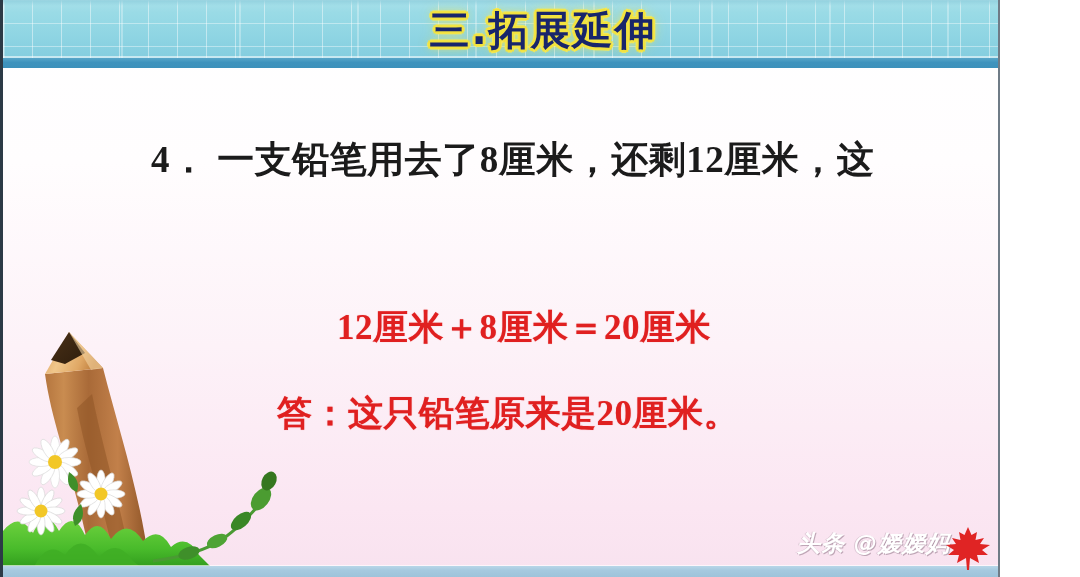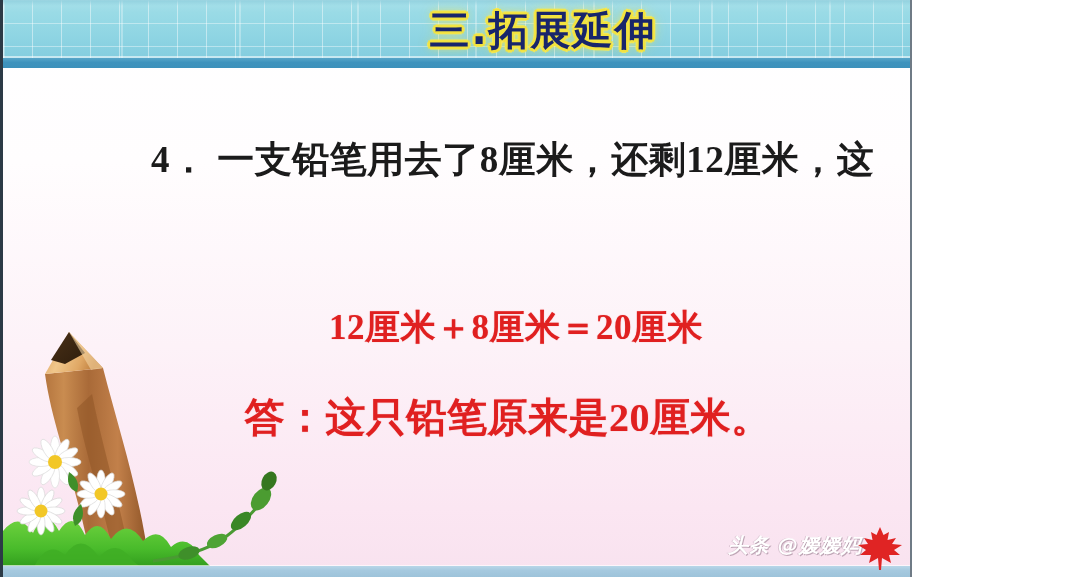--- a/index.html
+++ b/index.html
@@ -7,21 +7,21 @@
     margin: 0;
     padding: 0;
     background: #ffffff;
   }
   body {
     font-family: "Liberation Serif", "DejaVu Serif", serif;
   }
 
   .slide {
     position: relative;
-    width: 912px;
+    width: 1000px;
     height: 577px;
     overflow: hidden;
     background: linear-gradient(to bottom,
         #ffffff 0%,
         #fffdfe 28%,
         #fdf2f8 60%,
         #fbe6f2 88%,
         #f8e2ef 100%);
     box-sizing: border-box;
     border-left: 3px solid #2c3a46;
@@ -123,40 +123,40 @@
     letter-spacing: 0.5px;
     margin-left: 30px;
   }
   .q-line2 {
     padding-left: 72px;
   }
 
   
   .equation {
     position: absolute;
-    left: 8px;
+    left: 16px;
     top: 304px;
     width: 1010px;
     text-align: center;
     color: #e02020;
     font-family: "Liberation Serif", "DejaVu Serif", serif;
     font-size: 35px;
     font-weight: bold;
     letter-spacing: 0.5px;
     text-shadow: 0 0 1px rgba(224,32,32,0.45);
   }
   .answer {
     position: absolute;
     left: 0;
     top: 390px;
     width: 1010px;
     text-align: center;
     color: #e02020;
     font-family: "Liberation Serif", "DejaVu Serif", serif;
-    font-size: 40px;
+    font-size: 35px;
     font-weight: bold;
     letter-spacing: 0.5px;
     text-shadow: 0 0 1px rgba(224,32,32,0.45);
   }
 
   
   .decor-pencil {
     position: absolute;
     left: -4px;
     top: 322px;
@@ -189,21 +189,21 @@
     left: 0; bottom: 10px; width: 1080px; height: 2px;
     background: rgba(255,255,255,0.65);
   }
 
   
   .watermark {
     position: absolute;
     right: 48px;
     bottom: 18px;
     font-family: "DejaVu Sans", "Liberation Sans", sans-serif;
-    font-size: 20px;
+    font-size: 23px;
     font-weight: bold;
     font-style: italic;
     color: #ffffff;
     letter-spacing: 1px;
     text-shadow:
       1px 1px 0 rgba(120,90,110,0.45),
       -1px 0 0 rgba(140,110,130,0.25);
     white-space: nowrap;
   }
   .maple {

